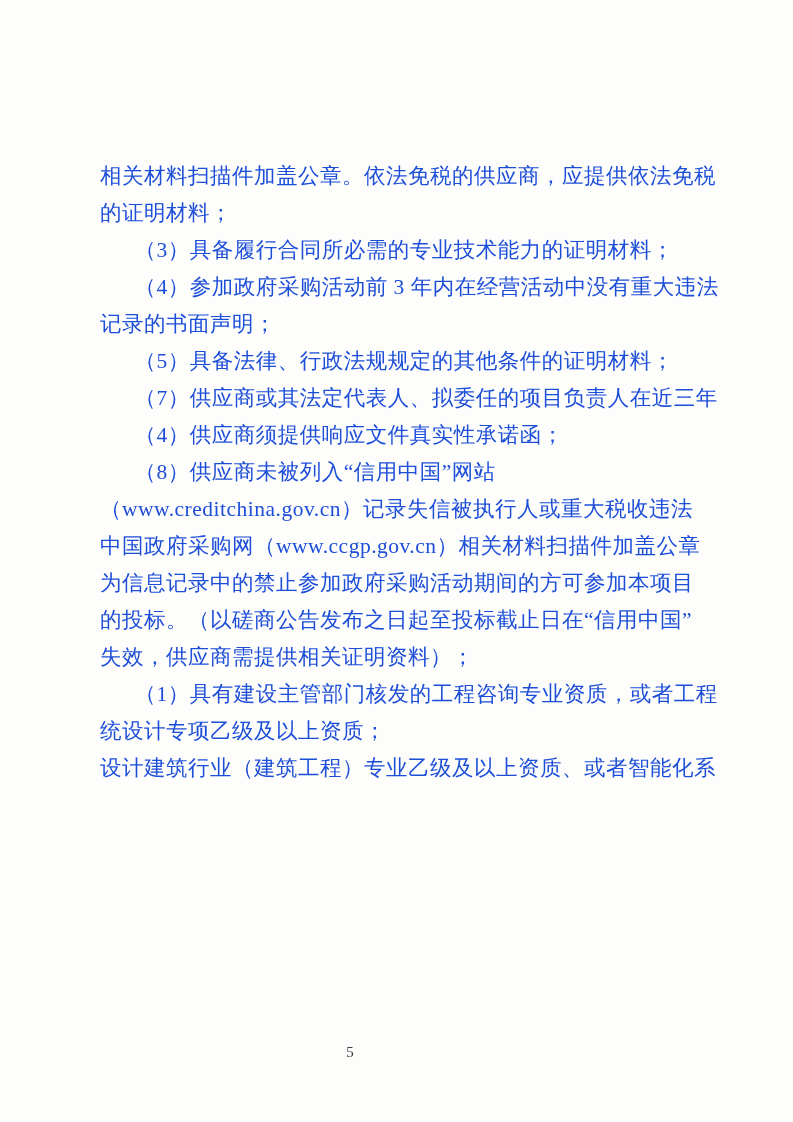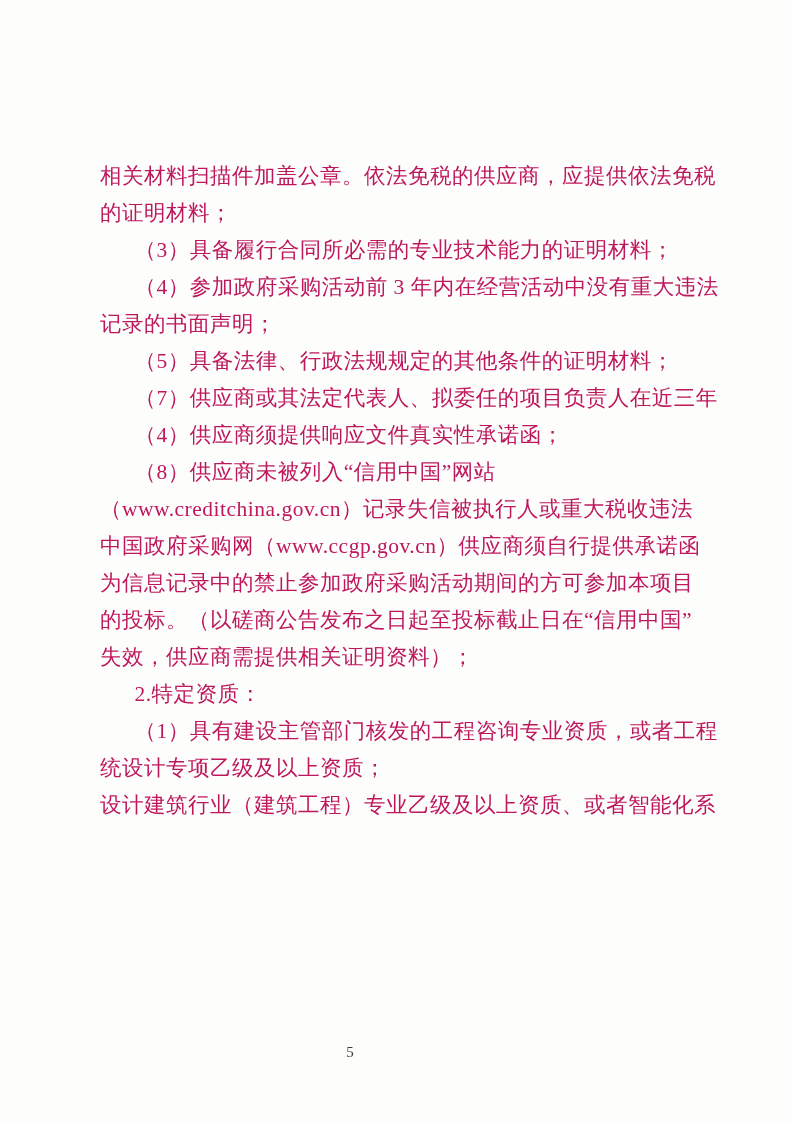--- a/index.html
+++ b/index.html
@@ -20,21 +20,21 @@
   .content {
     position: absolute;
     left: 100px;
     top: 158px;
     width: 640px;
   }
   .line {
     height: 37px;
     line-height: 37px;
     font-size: 21.5px;
-    color: #be185d;
+    color: #1d4ed8;
     letter-spacing: 0.5px;
     white-space: nowrap;
     font-weight: 500;
   }
   .line.indent {
     text-indent: 1.6em;
   }
   .page-number {
     position: absolute;
     left: 330px;
@@ -54,23 +54,22 @@
       <div class="line">相关材料扫描件加盖公章。依法免税的供应商，应提供依法免税</div>
       <div class="line">的证明材料；</div>
       <div class="line indent">（3）具备履行合同所必需的专业技术能力的证明材料；</div>
       <div class="line indent">（4）参加政府采购活动前 3 年内在经营活动中没有重大违法</div>
       <div class="line">记录的书面声明；</div>
       <div class="line indent">（5）具备法律、行政法规规定的其他条件的证明材料；</div>
       <div class="line indent">（7）供应商或其法定代表人、拟委任的项目负责人在近三年</div>
       <div class="line indent">（4）供应商须提供响应文件真实性承诺函；</div>
       <div class="line indent">（8）供应商未被列入“信用中国”网站</div>
       <div class="line">（www.creditchina.gov.cn）记录失信被执行人或重大税收违法</div>
-      <div class="line">中国政府采购网（www.ccgp.gov.cn）供应商须自行提供承诺函</div>
+      <div class="line">中国政府采购网（www.ccgp.gov.cn）相关材料扫描件加盖公章</div>
       <div class="line">为信息记录中的禁止参加政府采购活动期间的方可参加本项目</div>
       <div class="line">的投标。（以磋商公告发布之日起至投标截止日在“信用中国”</div>
       <div class="line">失效，供应商需提供相关证明资料）；</div>
-      <div class="line indent">2.特定资质：</div>
       <div class="line indent">（1）具有建设主管部门核发的工程咨询专业资质，或者工程</div>
       <div class="line">统设计专项乙级及以上资质；</div>
       <div class="line">设计建筑行业（建筑工程）专业乙级及以上资质、或者智能化系</div>
     </div>
   <div class="page-number">5</div>
 </div>
 
 </body></html>

